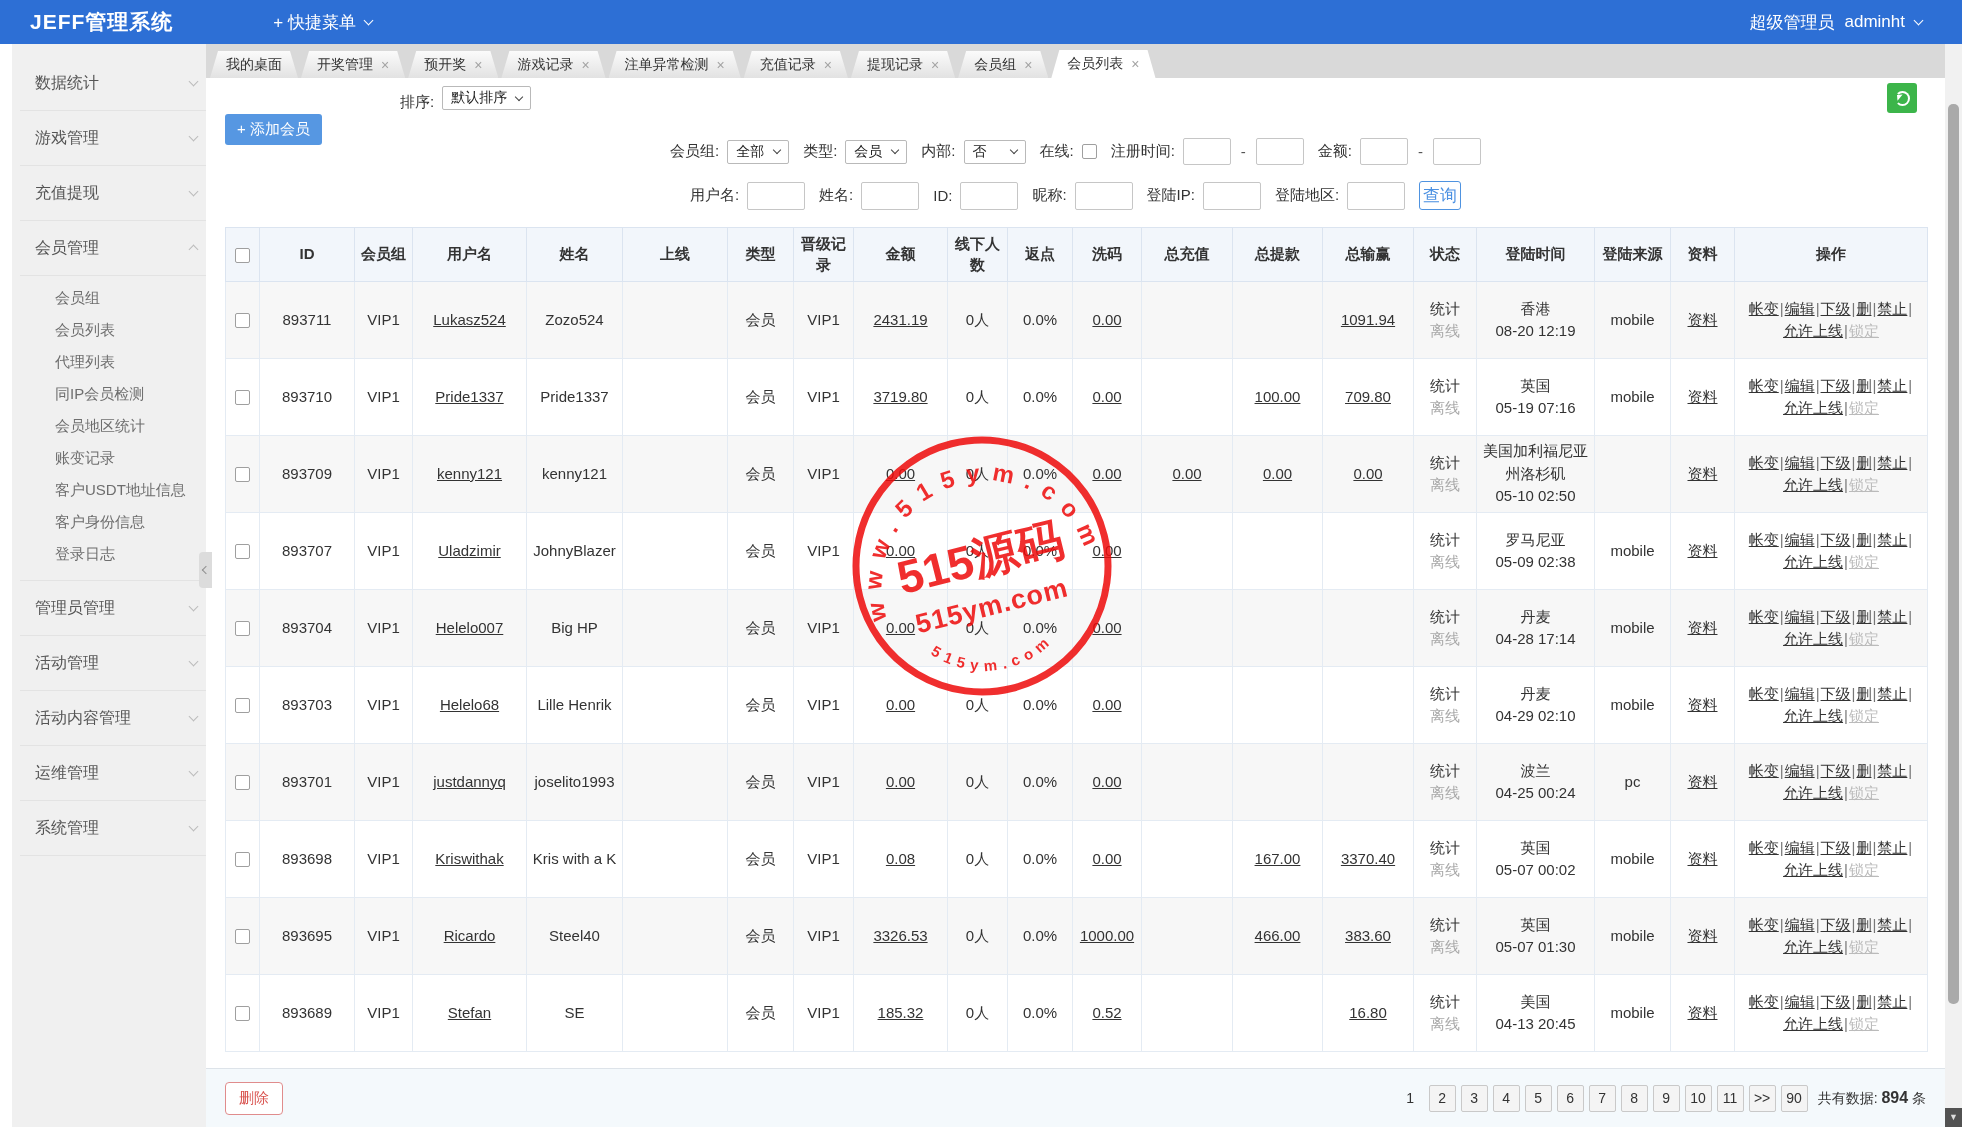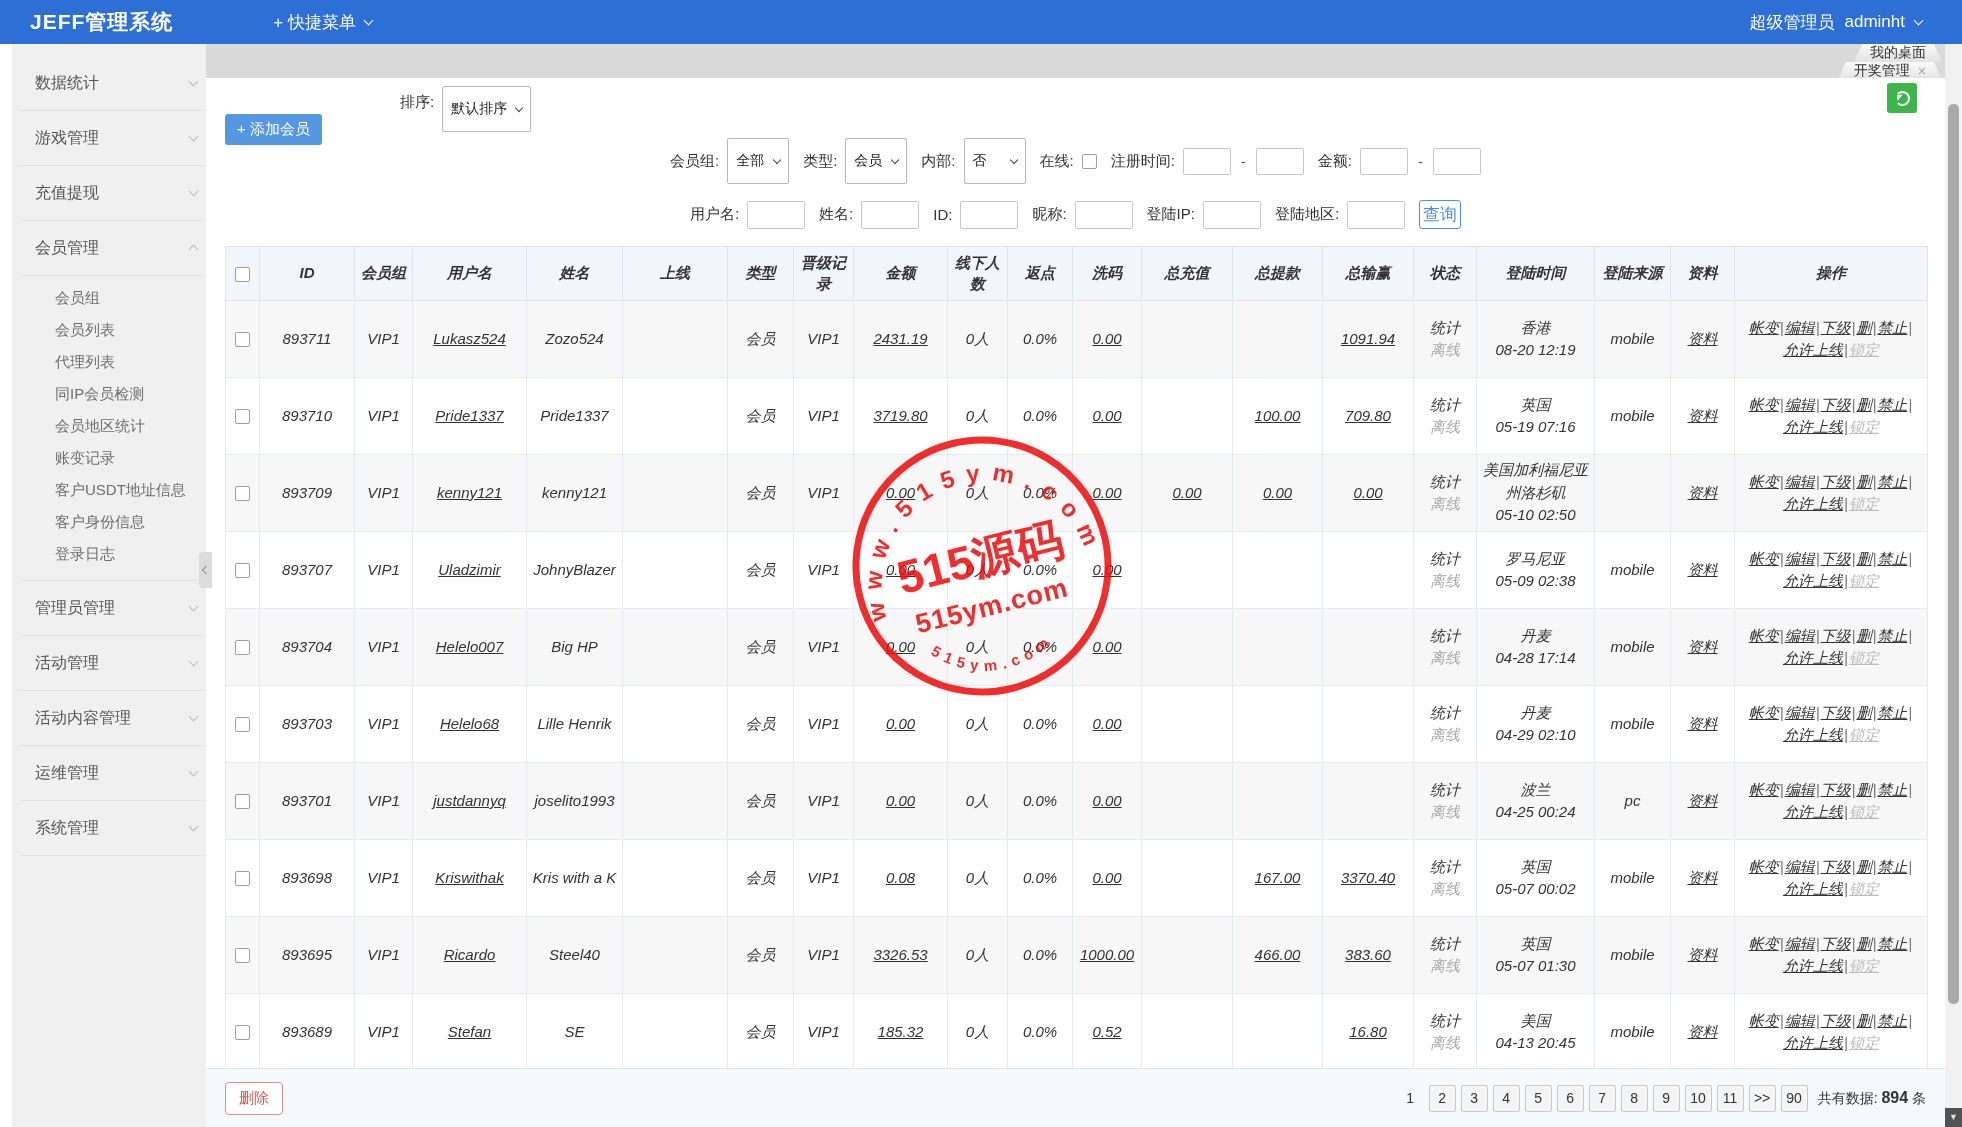--- a/index.html
+++ b/index.html
@@ -28,37 +28,37 @@
   .subitem { height:32px; line-height:32px; padding-left:35px; font-size:15px;
     color:#6e6e6e; cursor:pointer; }
   #collapse-handle { position:absolute; left:199px; top:552px; width:13px; height:36px;
     background:#dcdcdc; border-radius:4px 0 0 4px; z-index:30;
     display:flex; align-items:center; justify-content:center; cursor:pointer; }
   #collapse-handle i { width:6px; height:6px; border-left:1.5px solid #8f8f8f;
     border-bottom:1.5px solid #8f8f8f; transform:rotate(45deg); }
 
   
   #main { position:absolute; left:206px; top:44px; right:17px; bottom:0; background:#fff; }
-  #tabbar { height:34px; background:#d9d9d9; display:flex; align-items:flex-end; padding-left:4px;flex-direction:column; }
+  #tabbar { height:34px; background:#d9d9d9; display:flex; align-items:flex-end; padding-left:4px; }
   .tab { height:27px; display:flex; align-items:center; padding:0 16px;
     margin-right:3px; font-size:14px; color:#333; cursor:pointer;
     background:linear-gradient(#fbfbfb,#e2e2e2);
     clip-path:polygon(8px 0, calc(100% - 8px) 0, 100% 100%, 0 100%); }
   .tab.active { background:#fff; height:28px; }
   .tab-close { margin-left:8px; color:#a3a3a3; font-size:14px; }
 
   #content { position:absolute; top:34px; left:0; right:0; bottom:0; background:#fff; }
 
   
   #toolbar { position:relative; height:47px; padding:8px 0 0 19px; display:flex; align-items:flex-start; }
   #add-btn { width:97px; height:31px; background:#5697e2; color:#fff; border:none;
     border-radius:3px; font-size:15px; cursor:pointer;margin-top:28px; }
   #sort-label { margin-left:78px; font-size:15px; color:#333; line-height:31px; }
   .sel { display:inline-flex; align-items:center; justify-content:space-between;
-    border:1px solid #b9b9b9; border-radius:2px; background:#fff; height:46px;
+    border:1px solid #b9b9b9; border-radius:2px; background:#fff; height:24px;
     padding:0 8px; min-width:62px; font-size:14px; color:#222; cursor:pointer; }
   .selcaret { width:6px; height:6px; border-right:1.6px solid #444;
     border-bottom:1.6px solid #444; transform:rotate(45deg); margin-left:9px; margin-top:-3px; }
   #sort-sel { margin-left:8px; min-width:88px; }
   #refresh-btn { position:absolute; right:28px; top:5px; width:30px; height:30px;
     background:#3cb54a; border:none; border-radius:3px; cursor:pointer;
     display:flex; align-items:center; justify-content:center; }
   .refresh-glyph { position:relative; width:15px; height:15px;
     border:2px solid #fff; border-radius:50%; border-left-color:transparent; }
   .refresh-glyph:after { content:""; position:absolute; left:-4px; top:-2px;
@@ -72,21 +72,21 @@
   .tin { width:48px; height:27px; border:1px solid #c6c6c6; border-radius:2px; background:#fff; }
   .tin.w2 { width:58px; height:28px; }
   .flabel { margin-left:6px; }
   .dash { color:#555; margin:0 2px; }
   .cb { display:inline-block; width:15px; height:15px; border:1px solid #9f9f9f;
     border-radius:2px; background:#fff; vertical-align:middle; cursor:pointer; }
   #search-btn { width:42px; height:29px; background:#fff; border:1px solid #4f93e0;
     color:#4a90e2; border-radius:3px; font-size:17px; margin-left:6px; cursor:pointer;font-family:Liberation Mono, monospace; }
 
   
-  #tablewrap { margin:17px 0 0 19px;font-style:italic; }
+  #tablewrap { margin:17px 0 0 19px; }
   table { border-collapse:collapse; table-layout:fixed; width:1702px; }
   th { border:1px solid #dbe4f0; background:#f2f6fb; font-weight:bold;
     font-size:15px; color:#333; height:54px; text-align:center; padding:2px; line-height:1.35; }
   td { border:1px solid #e4ebf3; text-align:center; font-size:15px; color:#333;
     height:77px; padding:2px 4px; line-height:1.5; word-wrap:break-word; }
   tbody tr:nth-child(odd) td { background:#f7f7f7; }
   .tlink { color:#333; text-decoration:underline; cursor:pointer; }
   .tlink.dis { color:#bbb; }
   .sep { color:#777; margin:0 1px; }
   .st2 { color:#a9a9a9; }

